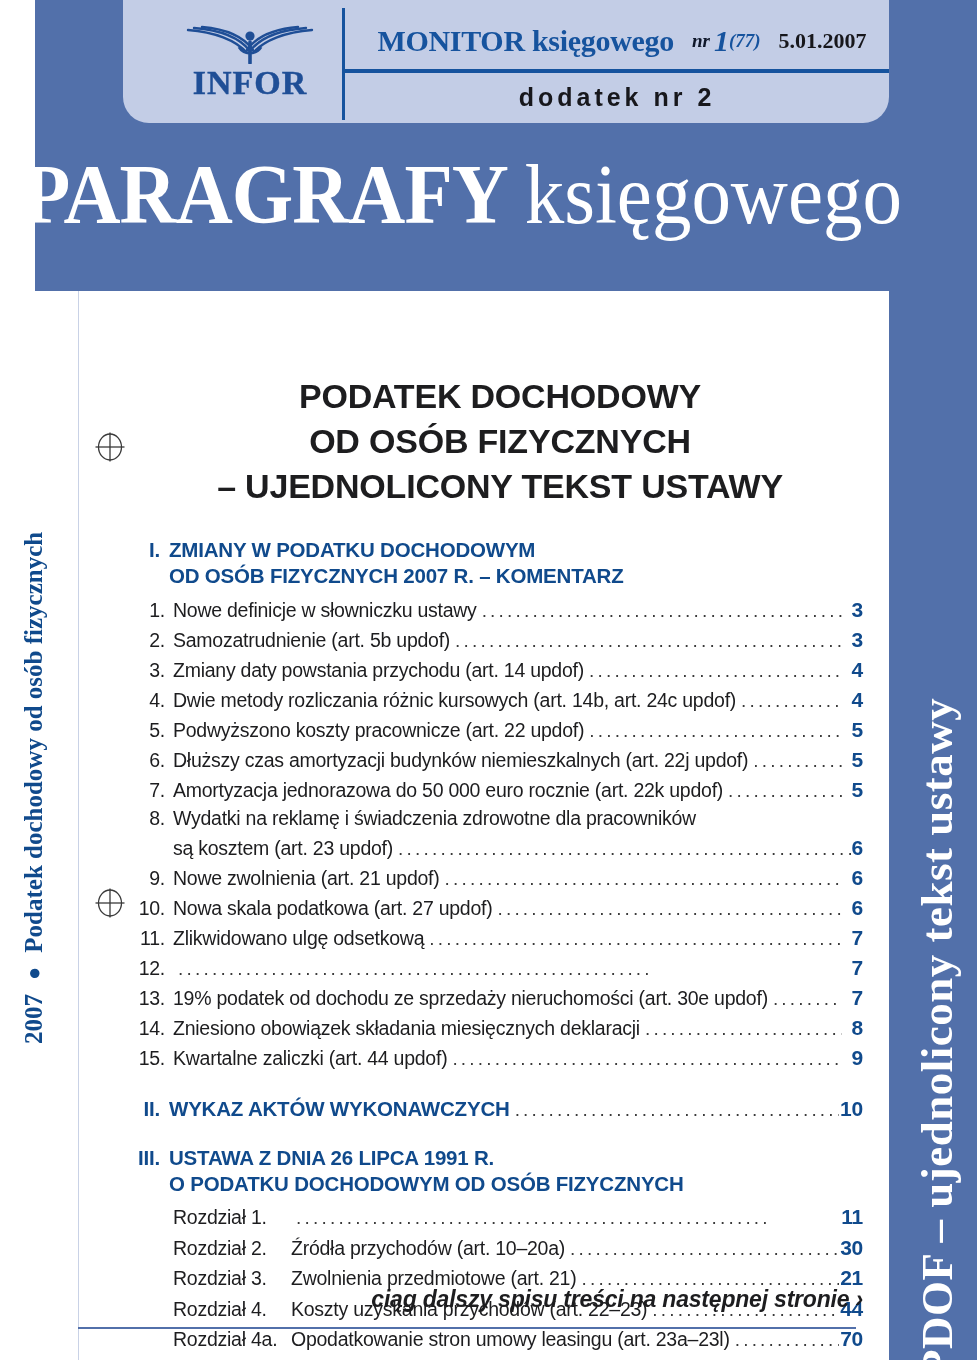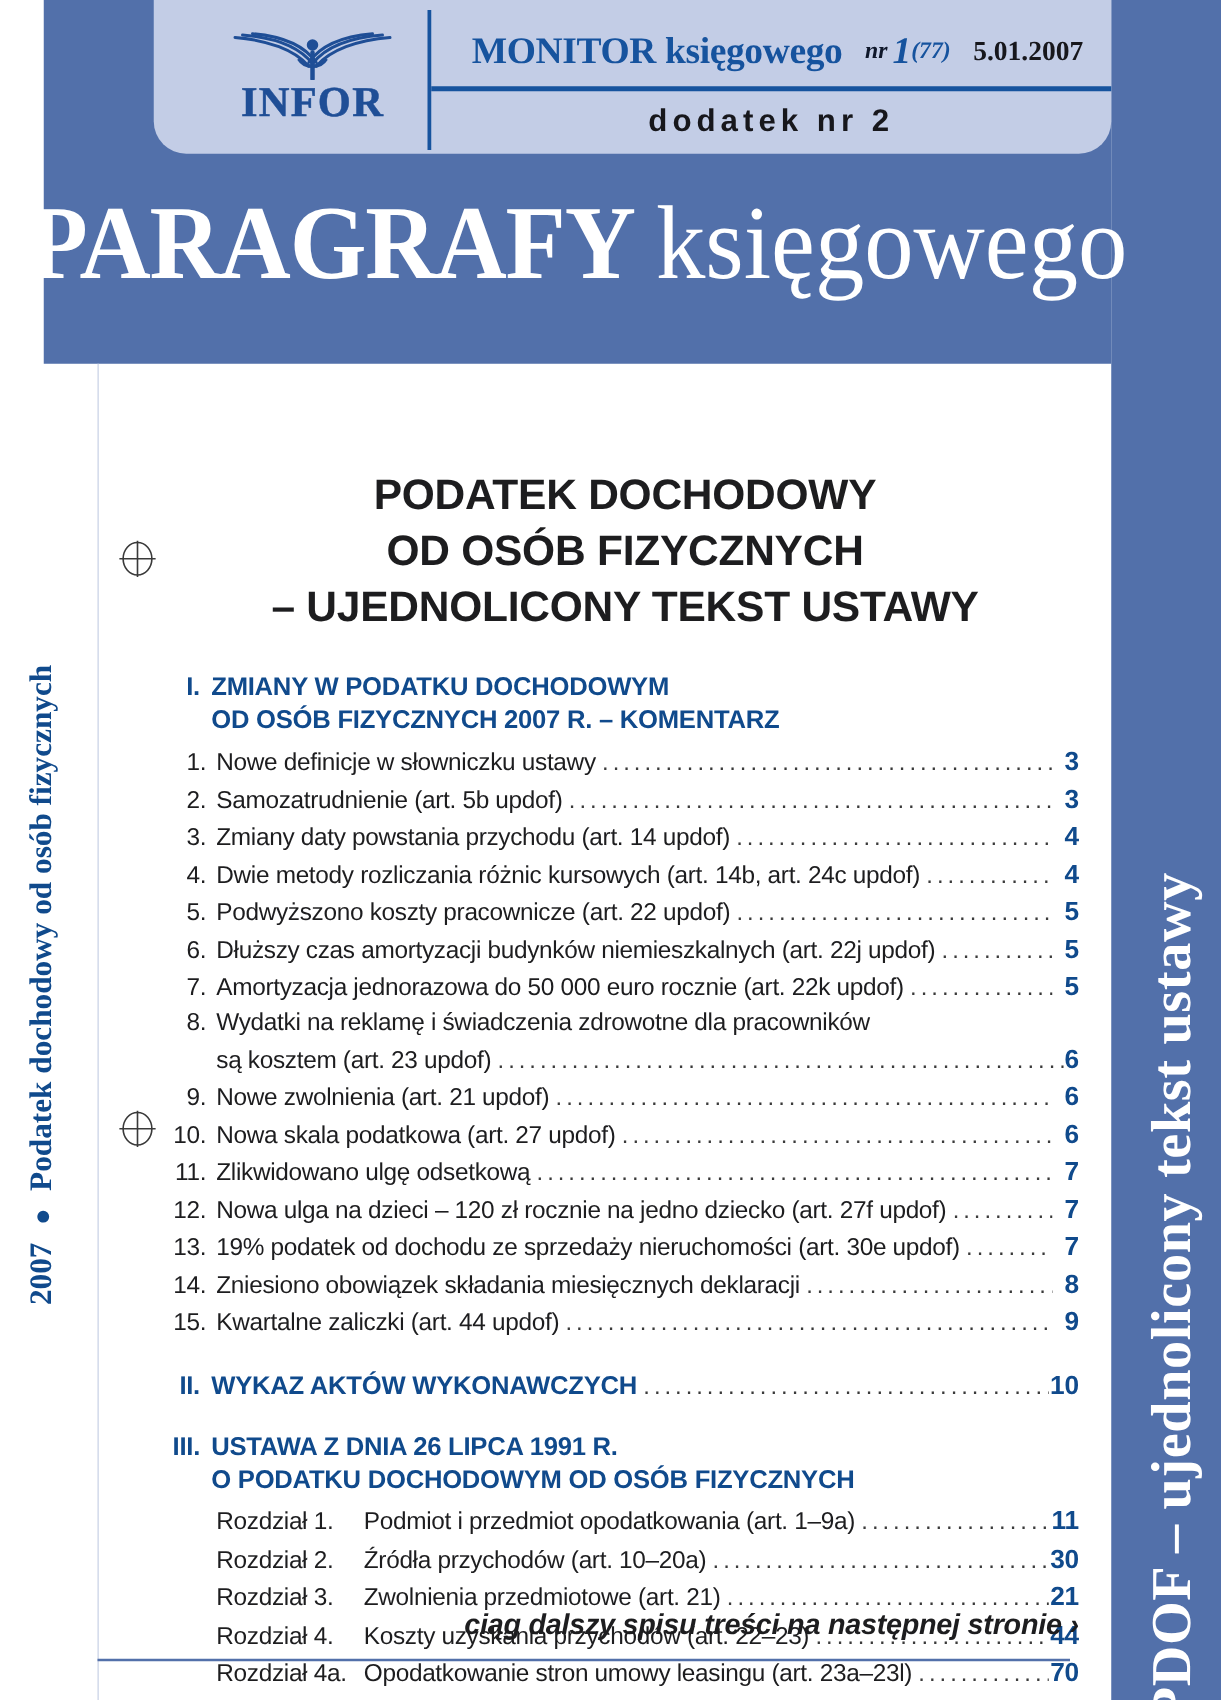--- a/index.html
+++ b/index.html
@@ -460,21 +460,20 @@
 
   <div class="row">
     <span class="idx">11.</span>
     <span class="txt">Zlikwidowano ulgę odsetkową</span>
     <span class="lead">........................................................</span>
     <span class="pg">7</span>
   </div>
 
   <div class="row">
     <span class="idx">12.</span>
-    <span class="txt">Nowa ulga na dzieci – 120 zł rocznie na jedno dziecko (art. 27f updof)</span>
     <span class="lead">........................................................</span>
     <span class="pg">7</span>
   </div>
 
   <div class="row">
     <span class="idx">13.</span>
     <span class="txt">19% podatek od dochodu ze sprzedaży nieruchomości (art. 30e updof)</span>
     <span class="lead">........................................................</span>
     <span class="pg">7</span>
   </div>
@@ -509,21 +508,20 @@
     <span class="sec-txt">
       <span>USTAWA Z DNIA 26 LIPCA 1991 R.</span><br>
       <span>O PODATKU DOCHODOWYM OD OSÓB FIZYCZNYCH</span>
     </span>
   </div>
 
   <div style="height:5px"></div>
 
   <div class="crow">
     <span class="chap">Rozdział 1.</span>
-    <span class="ctxt">Podmiot i przedmiot opodatkowania (art. 1–9a)</span>
     <span class="lead">........................................................</span>
     <span class="pg">11</span>
   </div>
 
   <div class="crow">
     <span class="chap">Rozdział 2.</span>
     <span class="ctxt">Źródła przychodów (art. 10–20a)</span>
     <span class="lead">........................................................</span>
     <span class="pg">30</span>
   </div>

